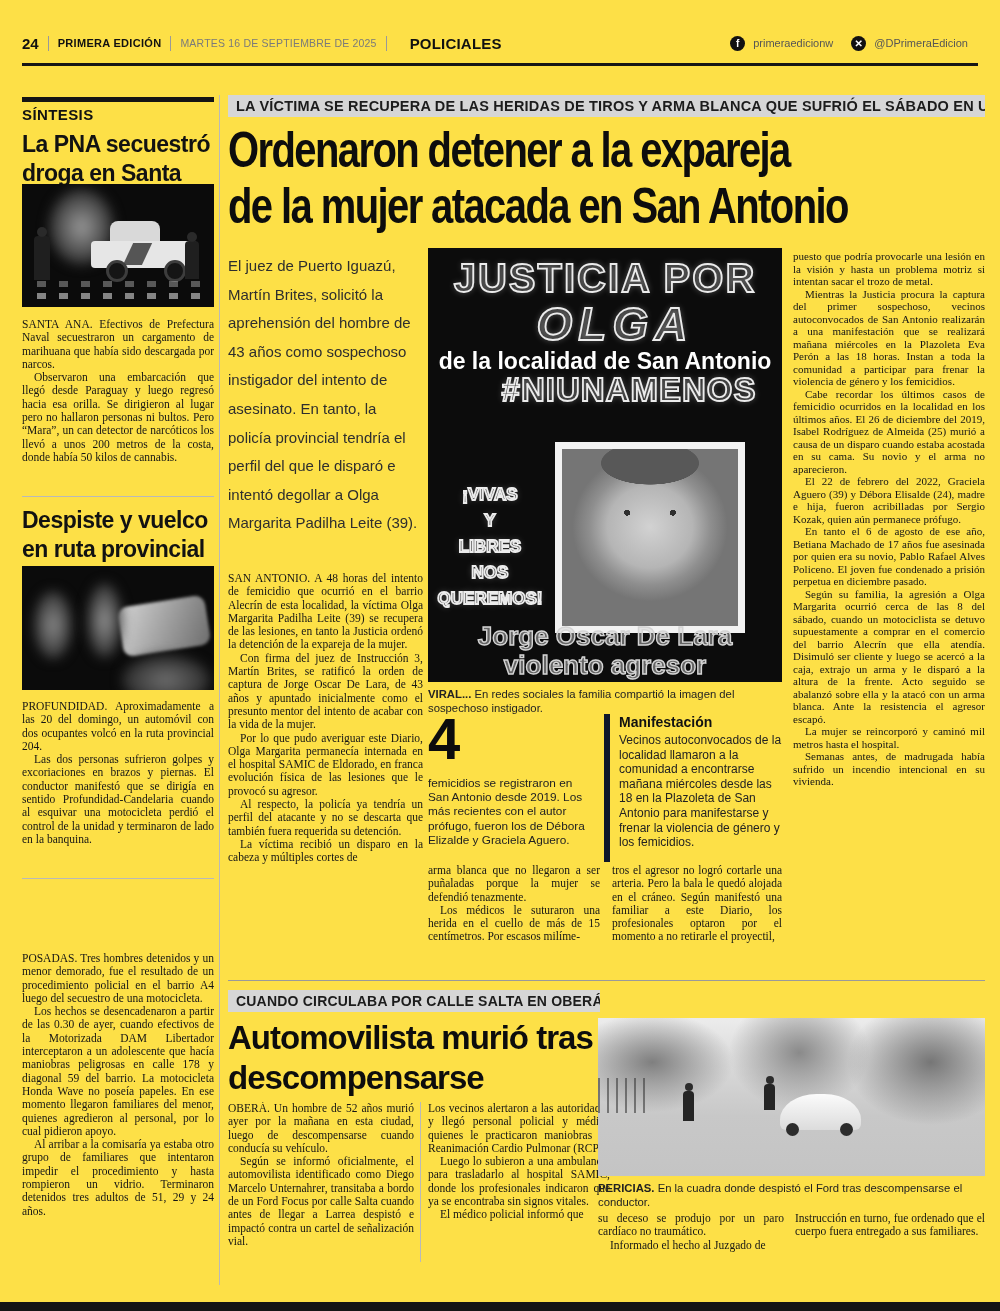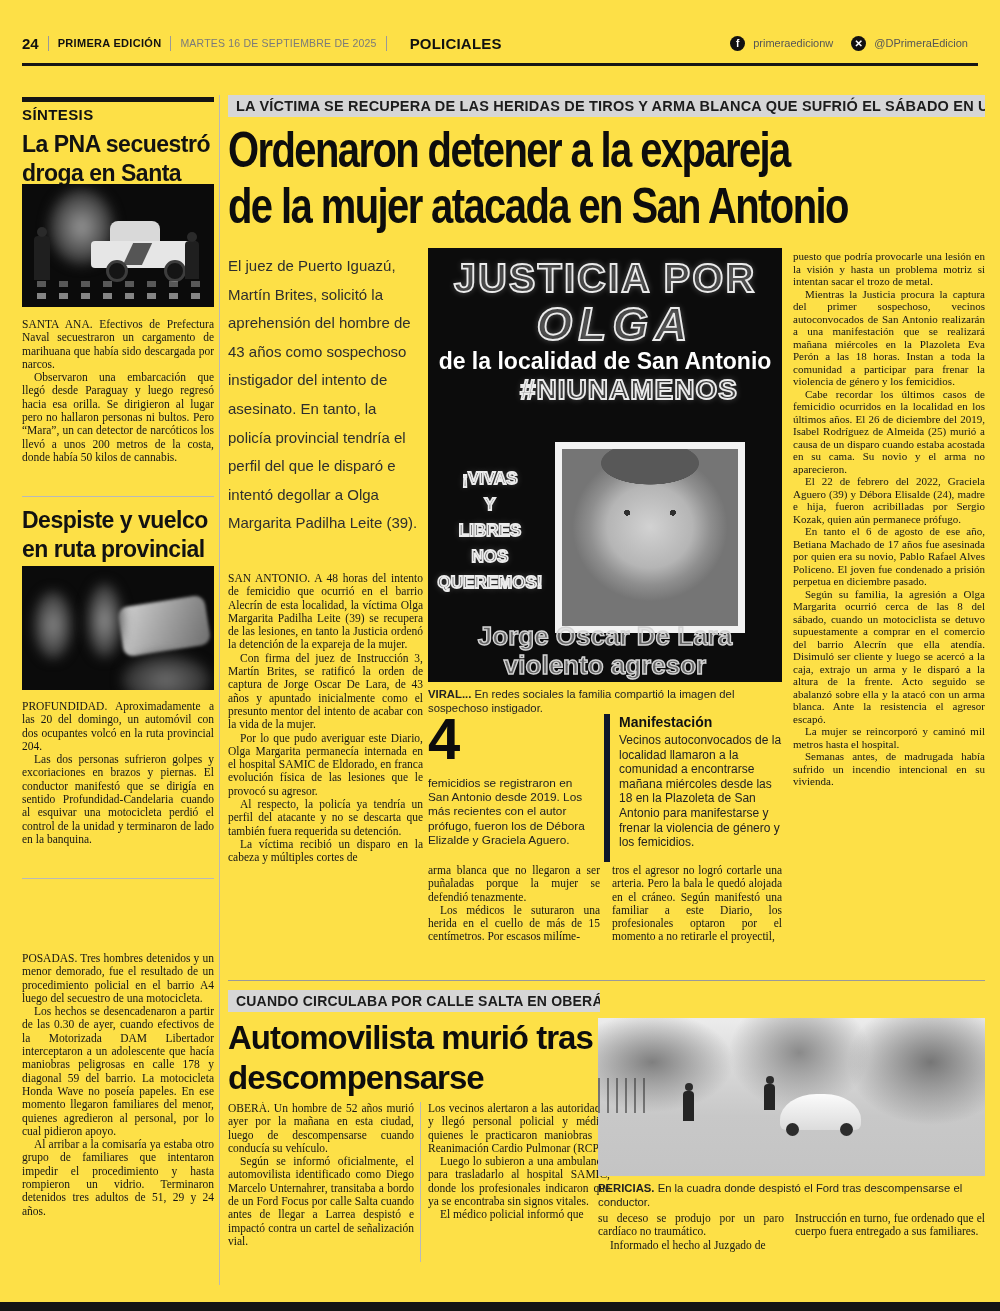--- a/index.html
+++ b/index.html
@@ -58,22 +58,22 @@
     font-size:15px; line-height:28.6px; color:#2e2e2e; }
 
   
   .flyer { position:absolute; left:428px; top:248px; width:354px; height:434px; background:#0c0c0c;
     overflow:hidden; text-align:center; }
   .hollow { color:rgba(255,255,255,0.07); -webkit-text-stroke:1.8px #ececec;
     text-shadow:0 0 7px rgba(255,255,255,0.35); }
   .fl-justicia { margin-top:8px; font-size:40px; line-height:44px; font-weight:700; letter-spacing:2px; }
   .fl-olga { font-size:46px; line-height:48px; font-weight:700; letter-spacing:6px; font-style:italic;padding-left:20px; }
   .fl-loc { color:#fff; font-size:23px; line-height:26px; font-weight:700; }
-  .fl-hash { font-size:28px; line-height:32px; font-weight:700; letter-spacing:1px;padding-left:48px; }
-  .fl-vivas { position:absolute; left:4px; top:218px; width:116px; font-size:17px; line-height:26px;
+  .fl-hash { font-size:33px; line-height:32px; font-weight:700; letter-spacing:1px;padding-left:48px; }
+  .fl-vivas { position:absolute; left:4px; top:234px; width:116px; font-size:17px; line-height:26px;
     font-weight:700; text-align:center; }
   .fl-photo { position:absolute; left:127px; top:194px; width:190px; height:191px; background:#f2f2f2; padding:7px; }
   .fl-face { width:100%; height:100%;
     background:
       radial-gradient(circle 5px at 37% 36%, #2f2f2f 0 60%, rgba(0,0,0,0) 61%),
       radial-gradient(circle 5px at 63% 36%, #2f2f2f 0 60%, rgba(0,0,0,0) 61%),
       radial-gradient(ellipse 46% 20% at 50% 8%, #585858 0 60%, rgba(0,0,0,0) 61%),
       radial-gradient(ellipse 44% 42% at 50% 44%, #d2d2d2 0%, #b5b5b5 55%, #8f8f8f 78%, #757575 100%),
       linear-gradient(#e9e9e9, #bdbdbd); }
   .fl-name { position:absolute; left:0; right:0; bottom:2px; font-size:26px; line-height:29px; font-weight:700;

